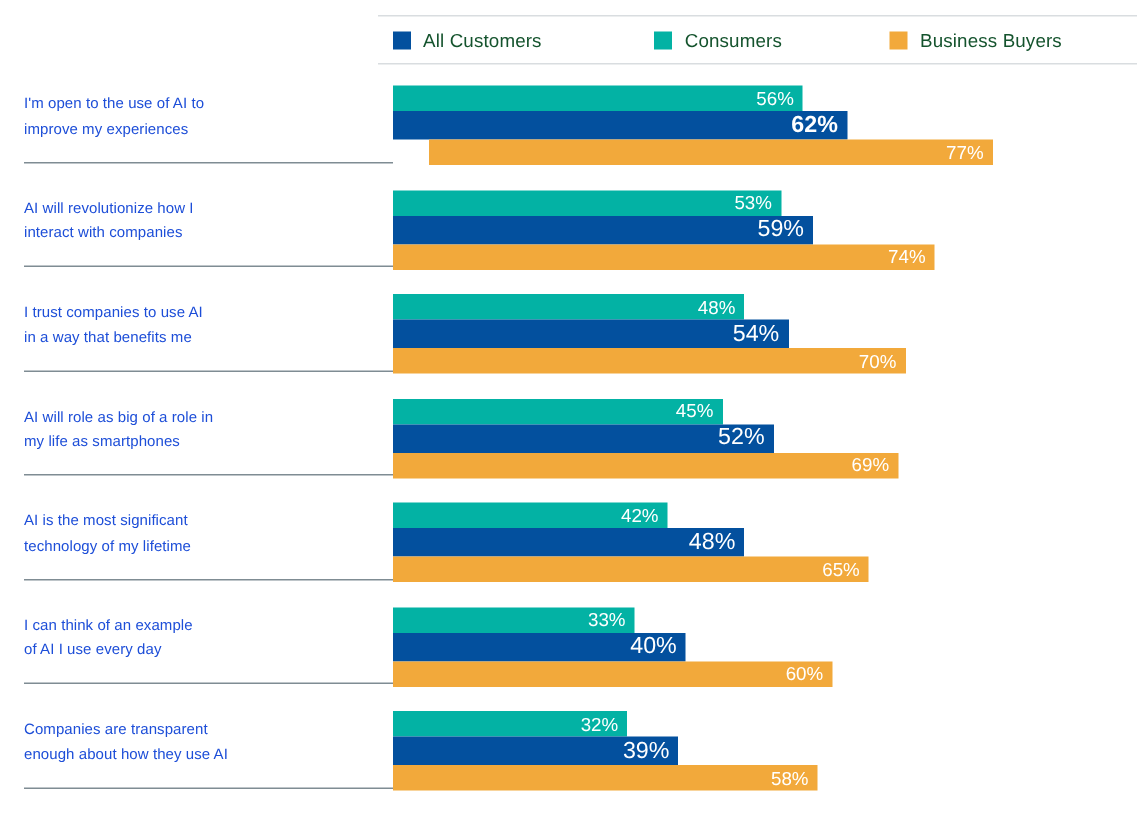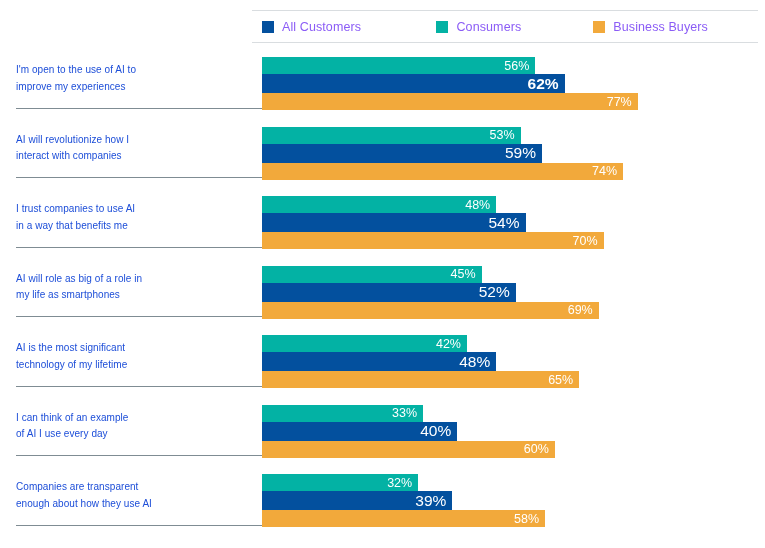--- a/index.html
+++ b/index.html
@@ -48,21 +48,21 @@
   .legend-item:nth-child(2) { width: 160px; }
   .legend-item:nth-child(3) { width: 168px; }
   .legend-swatch {
     width: 12px;
     height: 12px;
     margin-right: 8px;
     flex: 0 0 auto;
   }
   .legend-label {
     font-size: 12.5px;
-    color: #8b5cf6;
+    color: #14532d;
     letter-spacing: .1px;
     white-space: nowrap;
   }
 
   
   .rows {
     position: absolute;
     left: 0;
     top: 50px;
     width: 765px;
@@ -142,21 +142,21 @@
           <div>improve my experiences</div>
         </div>
         <div class="cat-rule"></div>
         <div class="bars">
           <div class="bar" style="width: 273.28px; background: rgb(3, 178, 164);">
             <span class="bar-value">56%</span>
           </div>
           <div class="bar primary" style="width: 302.56px; background: rgb(3, 80, 158); font-weight: bold;">
             <span class="bar-value">62%</span>
           </div>
-          <div class="bar" style="width: 375.76px; background: rgb(242, 169, 59);">
+          <div class="bar" style="width: 375.76px; background: rgb(242, 169, 59); margin-left: 24px;">
             <span class="bar-value">77%</span>
           </div>
         </div>
       </div>
       <div class="grp">
         <div class="cat-label">
           <div>AI will revolutionize how I</div>
           <div>interact with companies</div>
         </div>
         <div class="cat-rule"></div>
@@ -208,21 +208,21 @@
           </div>
         </div>
       </div>
       <div class="grp">
         <div class="cat-label">
           <div>AI is the most significant</div>
           <div>technology of my lifetime</div>
         </div>
         <div class="cat-rule"></div>
         <div class="bars">
-          <div class="bar" style="width: 205px; background: rgb(3, 178, 164);">
+          <div class="bar" style="width: 183px; background: rgb(3, 178, 164);">
             <span class="bar-value">42%</span>
           </div>
           <div class="bar primary" style="width: 234.24px; background: rgb(3, 80, 158);">
             <span class="bar-value">48%</span>
           </div>
           <div class="bar" style="width: 317.2px; background: rgb(242, 169, 59);">
             <span class="bar-value">65%</span>
           </div>
         </div>
       </div>

